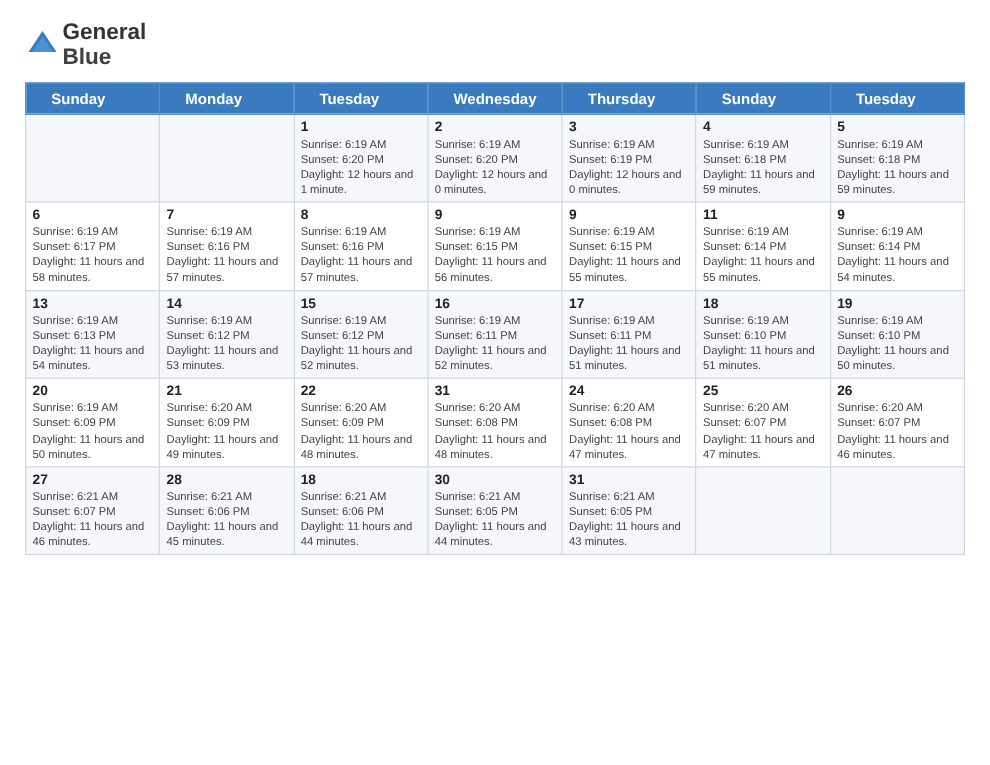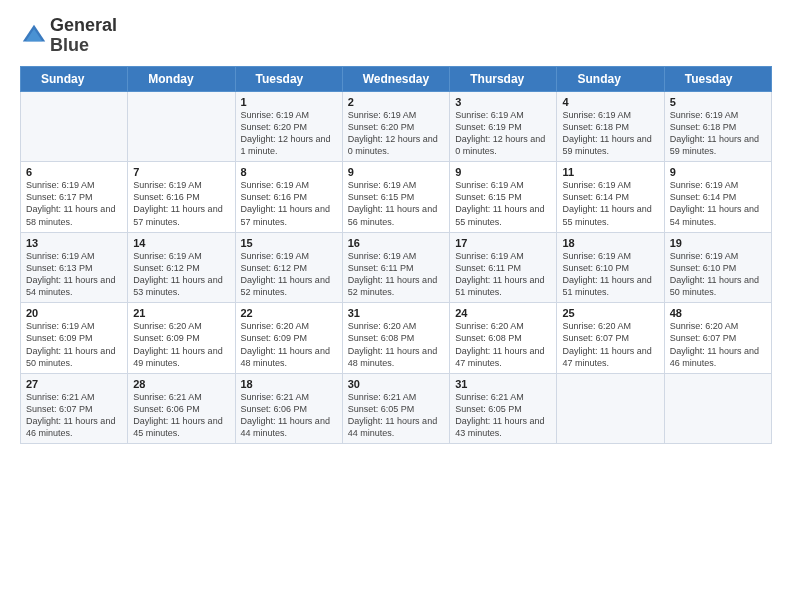--- a/index.html
+++ b/index.html
@@ -234,21 +234,21 @@
           </td>
           <td>
             <span class="day-number">24</span>
             <div class="day-info">Sunrise: 6:20 AM<br>Sunset: 6:08 PM<br>Daylight: 11 hours and 47 minutes.</div>
           </td>
           <td>
             <span class="day-number">25</span>
             <div class="day-info">Sunrise: 6:20 AM<br>Sunset: 6:07 PM<br>Daylight: 11 hours and 47 minutes.</div>
           </td>
           <td>
-            <span class="day-number">48</span>
+            <span class="day-number">26</span>
             <div class="day-info">Sunrise: 6:20 AM<br>Sunset: 6:07 PM<br>Daylight: 11 hours and 46 minutes.</div>
           </td>
         </tr>
         <tr>
           <td>
             <span class="day-number">27</span>
             <div class="day-info">Sunrise: 6:21 AM<br>Sunset: 6:07 PM<br>Daylight: 11 hours and 46 minutes.</div>
           </td>
           <td>
             <span class="day-number">28</span>

